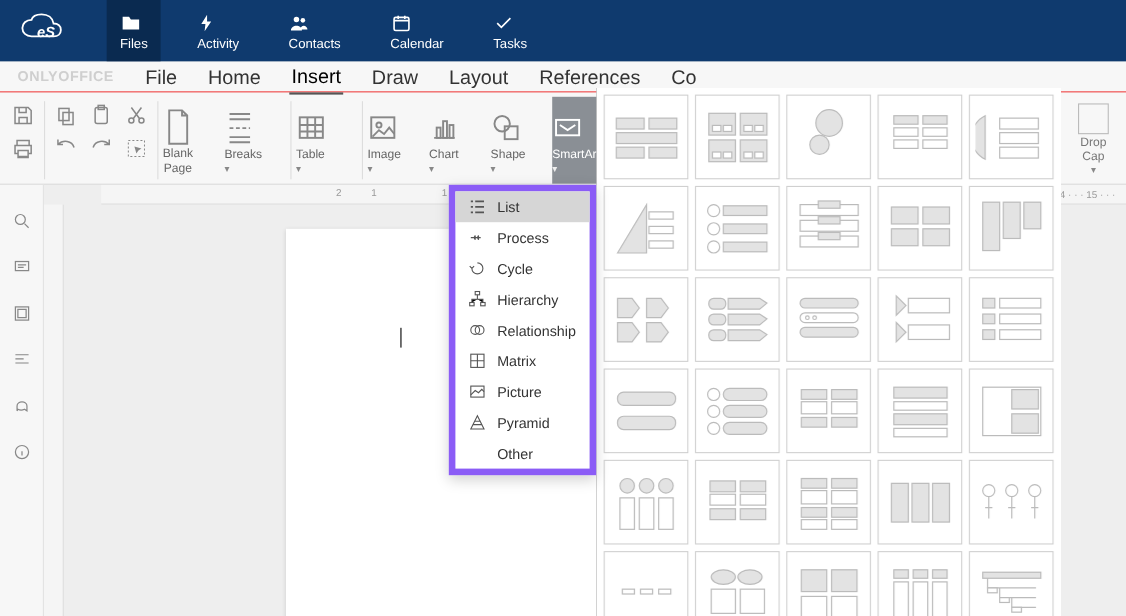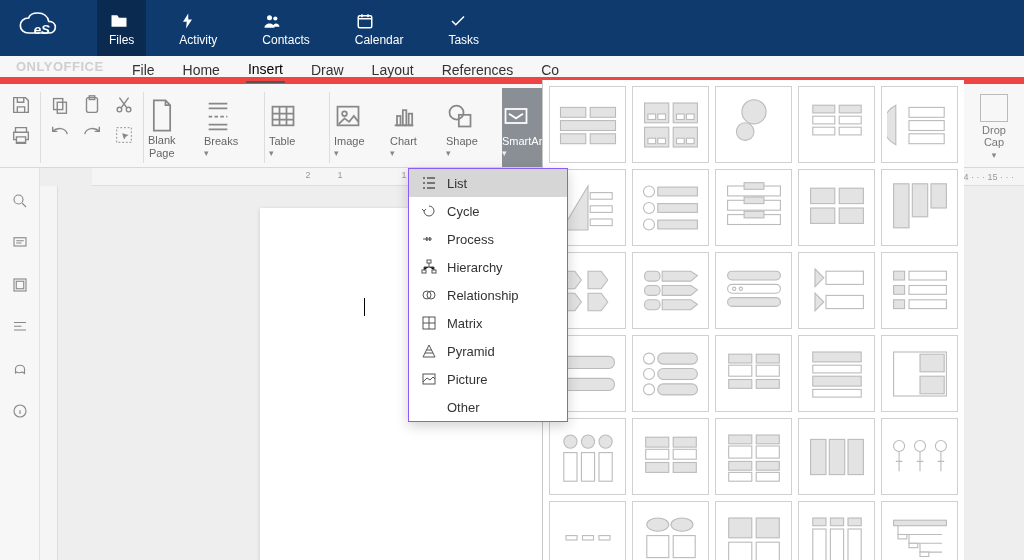--- a/index.html
+++ b/index.html
@@ -7,24 +7,24 @@
 
   
   .topbar { background: #0f3a6e; height: 56px; display: flex; align-items: stretch; padding: 0 8px; gap: 21px; }
   .logo { width: 68px; display: flex; align-items: center; justify-content: center; }
   .logo svg { width: 50px; height: 36px; }
   .topnav-item { display: flex; flex-direction: column; align-items: flex-start; justify-content: center; color: #fff; font-size: 12px; padding: 4px 12px 2px; cursor: pointer; }
   .topnav-item.active { background: #0a2a50; }
   .topnav-item .ticon { width:20px; height:20px; display:flex; align-items:center; justify-content:center; margin-bottom:2px; }
 
   
-  .apptitle { height: 28px; background: #f7f7f7; border-bottom:7px solid #ef4444; display:flex; align-items:center; padding-left:16px; position:relative;}
+  .apptitle { height: 28px; background: #f7f7f7; border-bottom:1px solid #ef4444; display:flex; align-items:center; padding-left:16px; position:relative;}
   .apptitle .brand { color:#cfcfcf; font-weight:600; font-size:13px; letter-spacing:.5px;}
   .menubar { position:absolute; left:130px; top:0; height:28px; display:flex; align-items:center; gap:24px;}
-  .menubar span { font-size:14px; color:#333; cursor:pointer; padding:4px 2px;}
+  .menubar span { font-size:18px; color:#333; cursor:pointer; padding:4px 2px;}
   .menubar span.active { border-bottom:2px solid #555; color:#000;}
 
   
   .ribbon { height: 84px; background:#f7f7f7; border-bottom:1px solid #d8d8d8; display:flex; align-items:stretch; padding: 4px 6px 0; font-size:11px; color:#666; }
   .ribbon .vsep { width:1px; background:#ddd; margin:4px 4px; }
   .ribbon .smallgrid { display:flex; flex-direction:column; gap:8px; padding:6px 4px;}
   .ribbon .smallrow { display:flex; gap:10px;}
   .ricon { width:22px; height:22px; color:#777; display:flex; align-items:center; justify-content:center;}
   .bigbtn { display:flex; flex-direction:column; align-items:flex-start; justify-content:center; width:56px; padding-top:2px; cursor:pointer;}
   .bigbtn .ricon { width:28px; height:34px;}
@@ -39,21 +39,21 @@
   .leftrail { width:40px; background:#f7f7f7; border-right:1px solid #e3e3e3; display:flex; flex-direction:column; align-items:center; gap:24px; padding-top:24px;}
   .leftrail .ricon{width:18px;height:18px;color:#888;}
   .canvaswrap { flex:1; position:relative; background:#eee; overflow:hidden; }
   .ruler-h { position:absolute; left:52px; right:0; top:0; height:18px; background:#f5f5f5; border-bottom:1px solid #ddd; font-size:9px; color:#999; display:flex; align-items:flex-start; padding-top:2px;}
   .ruler-h .tick { width:32px; text-align:center; position:relative;}
   .ruler-v { position:absolute; left:0; top:18px; bottom:0; width:18px; background:#f5f5f5; border-right:1px solid #ddd;}
   .page { position:absolute; left:220px; top:40px; width:420px; height:500px; background:#fff; box-shadow:0 1px 4px rgba(0,0,0,.15);}
   .cursor { position:absolute; left:324px; top:130px; width:1px; height:18px; background:#000;}
 
   
-  .sa-menu { position:absolute; left:408px; top:168px; width:160px; background:#fff; border:1px solid #8b5cf6; box-shadow:0 4px 12px rgba(0,0,0,.18); z-index:10; font-size:13px; color:#333;}
+  .sa-menu { position:absolute; left:408px; top:168px; width:134px; background:#fff; border:6px solid #8b5cf6; box-shadow:0 4px 12px rgba(0,0,0,.18); z-index:10; font-size:13px; color:#333;}
   .sa-item { display:flex; align-items:center; gap:10px; padding:6px 12px; cursor:pointer;}
   .sa-item.selected { background:#d6d6d6;}
   .sa-item .ic { width:16px; height:16px; display:flex; align-items:center; justify-content:center; color:#555;}
 
   
   .sa-gallery { position:absolute; left:542px; top:80px; right:60px; bottom:0; background:#fff; border-left:1px solid #c8c8c8; z-index:9; overflow-y:auto; padding:6px;}
   .sa-gallery::-webkit-scrollbar{width:10px;} .sa-gallery::-webkit-scrollbar-thumb{background:#ccc;}
   .ggrid { display:grid; grid-template-columns:repeat(5,1fr); gap:6px;}
   .thumb { border:1px solid #d0d0d0; aspect-ratio:1/1; display:flex; align-items:center; justify-content:center; background:#fff;}
   .thumb svg {width:88%; height:88%;}
@@ -342,32 +342,32 @@
     <span class="ic">
         <svg viewBox="0 0 16 16">
           <path stroke="#555" stroke-width="1.5" d="M2 3h2M6 3h8M2 8h2M6 8h8M2 13h2M6 13h8"></path>
         </svg>
       </span>
     <span>List</span>
   </div>
   <div class="sa-item">
     <span class="ic">
         <svg viewBox="0 0 16 16">
-          <path fill="none" stroke="#555" d="M3 8a5 5 0 1 0 5-5M3 8l-2-2M3 8l2-2"></path>
-        </svg>
-      </span>
-    <span>Cycle</span>
+          <path fill="none" stroke="#555" d="M2 8h3l1-2v4l-1-2h3l1-2v4l-1-2h3"></path>
+        </svg>
+      </span>
+    <span>Process</span>
   </div>
   <div class="sa-item">
     <span class="ic">
         <svg viewBox="0 0 16 16">
-          <path fill="none" stroke="#555" d="M2 8h3l1-2v4l-1-2h3l1-2v4l-1-2h3"></path>
-        </svg>
-      </span>
-    <span>Process</span>
+          <path fill="none" stroke="#555" d="M3 8a5 5 0 1 0 5-5M3 8l-2-2M3 8l2-2"></path>
+        </svg>
+      </span>
+    <span>Cycle</span>
   </div>
   <div class="sa-item">
     <span class="ic">
         <svg viewBox="0 0 16 16">
           <rect x="6" y="1" width="4" height="3" fill="none" stroke="#555"></rect>
           <rect x="1" y="11" width="4" height="3" fill="none" stroke="#555"></rect>
           <rect x="11" y="11" width="4" height="3" fill="none" stroke="#555"></rect>
           <path stroke="#555" d="M8 4v4M8 8H3v3M8 8h5v3"></path>
         </svg>
       </span>
@@ -387,33 +387,33 @@
         <svg viewBox="0 0 16 16">
           <rect x="2" y="2" width="12" height="12" fill="none" stroke="#555"></rect>
           <path stroke="#555" d="M8 2v12M2 8h12"></path>
         </svg>
       </span>
     <span>Matrix</span>
   </div>
   <div class="sa-item">
     <span class="ic">
         <svg viewBox="0 0 16 16">
-          <path fill="none" stroke="#555" d="M8 2L2 14h12z M4 10h8M5.5 7h5"></path>
-        </svg>
-      </span>
-    <span>Pyramid</span>
+          <rect x="2" y="3" width="12" height="10" fill="none" stroke="#555"></rect>
+          <path fill="none" stroke="#555" d="M2 11l4-4 3 2 3-3 2 2"></path>
+        </svg>
+      </span>
+    <span>Picture</span>
   </div>
   <div class="sa-item">
     <span class="ic">
         <svg viewBox="0 0 16 16">
-          <rect x="2" y="3" width="12" height="10" fill="none" stroke="#555"></rect>
-          <path fill="none" stroke="#555" d="M2 11l4-4 3 2 3-3 2 2"></path>
-        </svg>
-      </span>
-    <span>Picture</span>
+          <path fill="none" stroke="#555" d="M8 2L2 14h12z M4 10h8M5.5 7h5"></path>
+        </svg>
+      </span>
+    <span>Pyramid</span>
   </div>
   <div class="sa-item">
     <span class="ic"></span>
     <span>Other</span>
   </div>
 </div>
 
 <div class="sa-gallery">
   <div class="ggrid">
 

